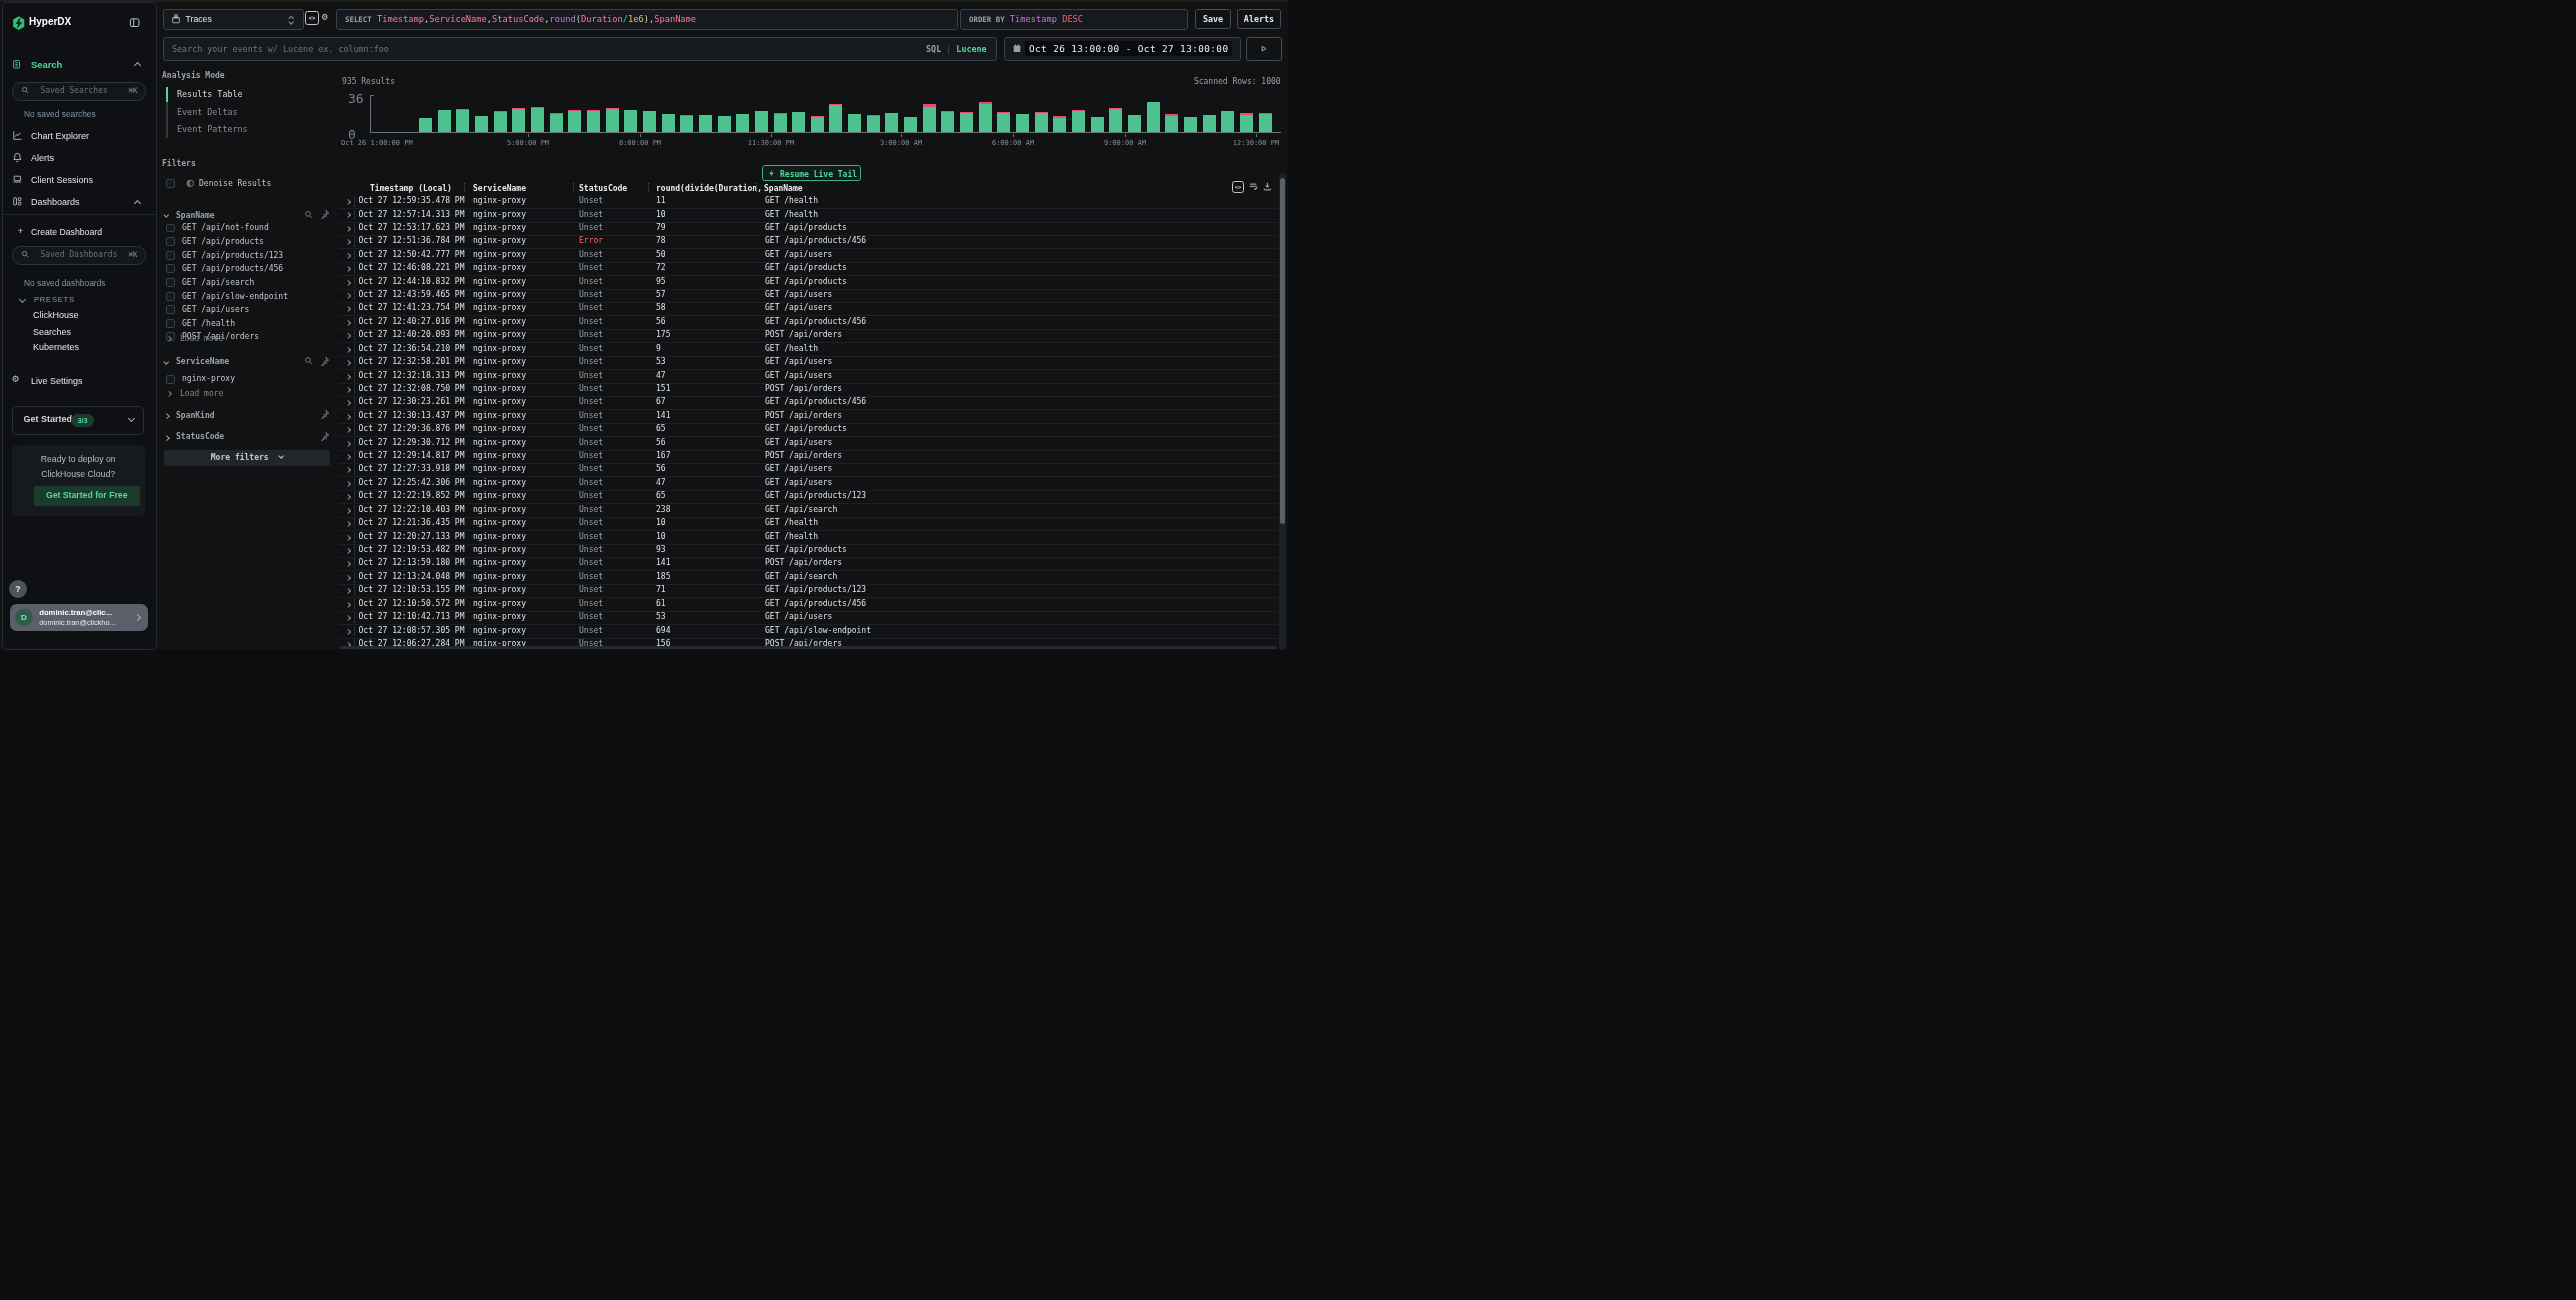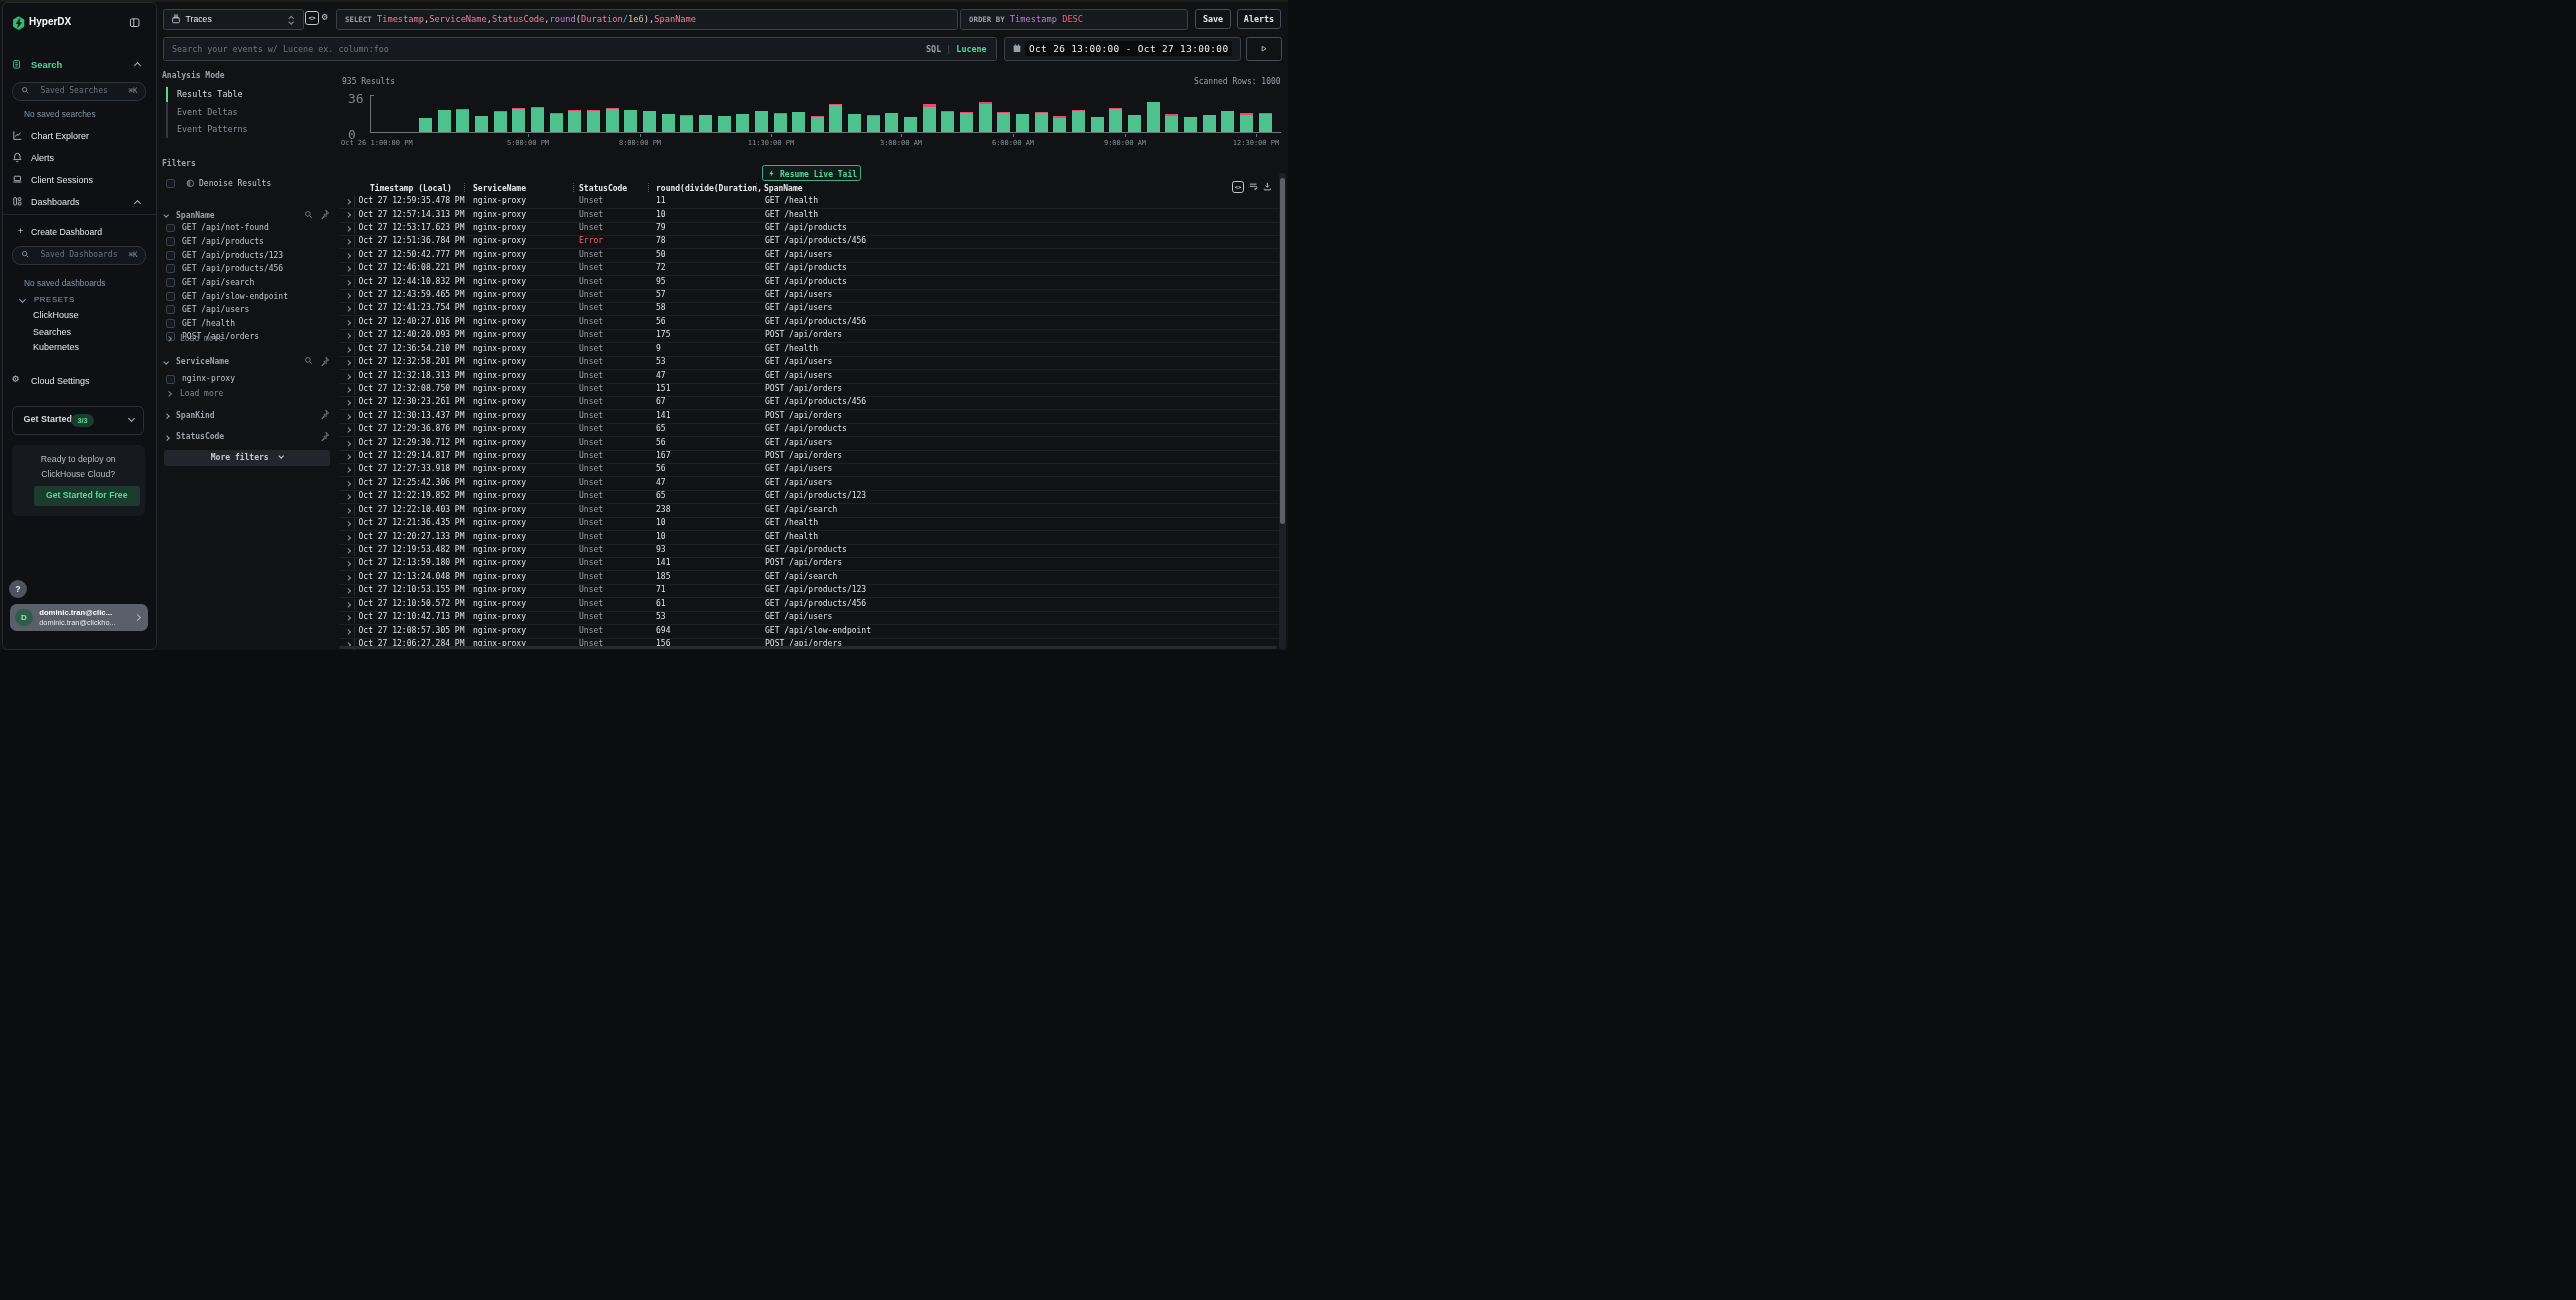--- a/index.html
+++ b/index.html
@@ -195,21 +195,21 @@
     </div>
     <span class="abs sans muted-note" style="left:21px;top:275px;">No saved dashboards</span>
 
     <span class="abs chv chv-d" style="left:17px;top:294px;border-color:#8b99ad;"></span>
     <span class="abs sans" style="left:31px;top:292px;font-size:7.7px;letter-spacing:0.7px;color:#8b99ad;">PRESETS</span>
     <span class="abs sans item-label" style="left:30px;top:307px;">ClickHouse</span>
     <span class="abs sans item-label" style="left:30px;top:324px;">Searches</span>
     <span class="abs sans item-label" style="left:30px;top:339px;">Kubernetes</span>
 
     <span class="abs" style="left:9.4px;top:371px;font-size:10.7px;color:#b9bfc7;line-height:10.7px;">⚙</span>
-    <span class="abs sans item-label" style="left:28px;top:373px;">Cloud Settings</span>
+    <span class="abs sans item-label" style="left:28px;top:373px;">Live Settings</span>
 
     <div id="gs-box">
       <span class="abs sans b" style="left:10px;top:7.4px;font-size:9px;color:#d3d7dc;">Get Started</span>
       <span id="gs-badge">3/3</span>
       <span class="abs chv chv-d" style="right:9.4px;top:9.4px;"></span>
     </div>
 
     <div id="promo">
       <span class="pline sans" style="top:9.4px;">Ready to deploy on</span>
       <span class="pline sans" style="top:24px;">ClickHouse Cloud?</span>

